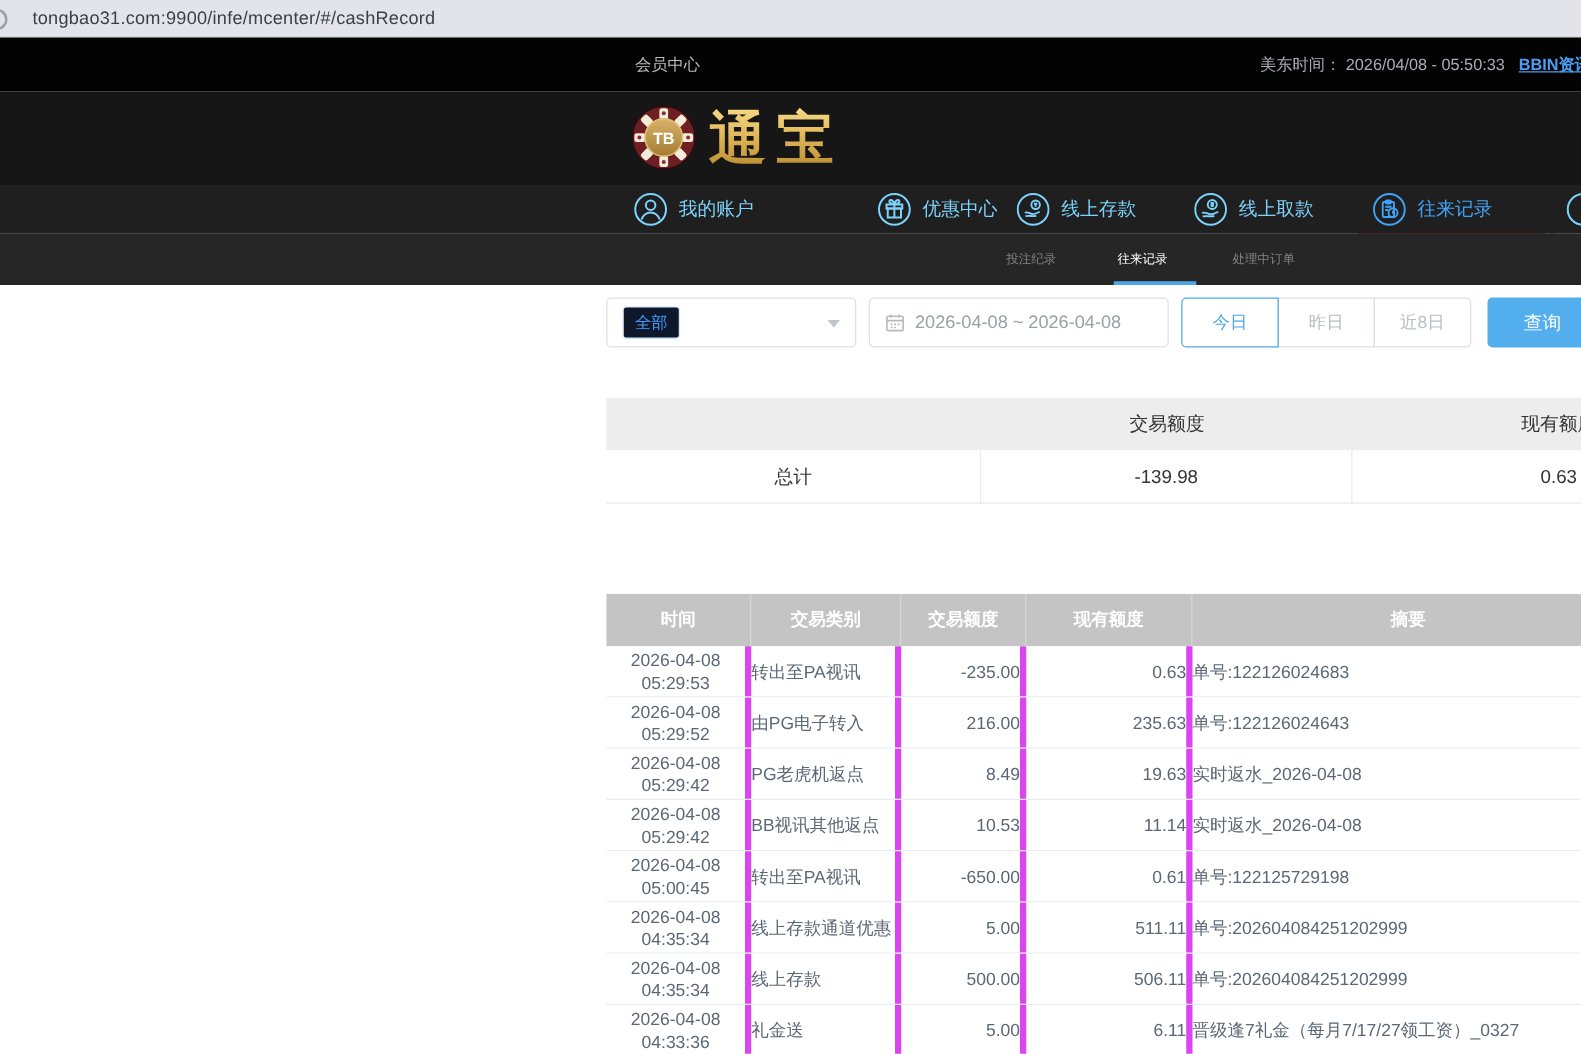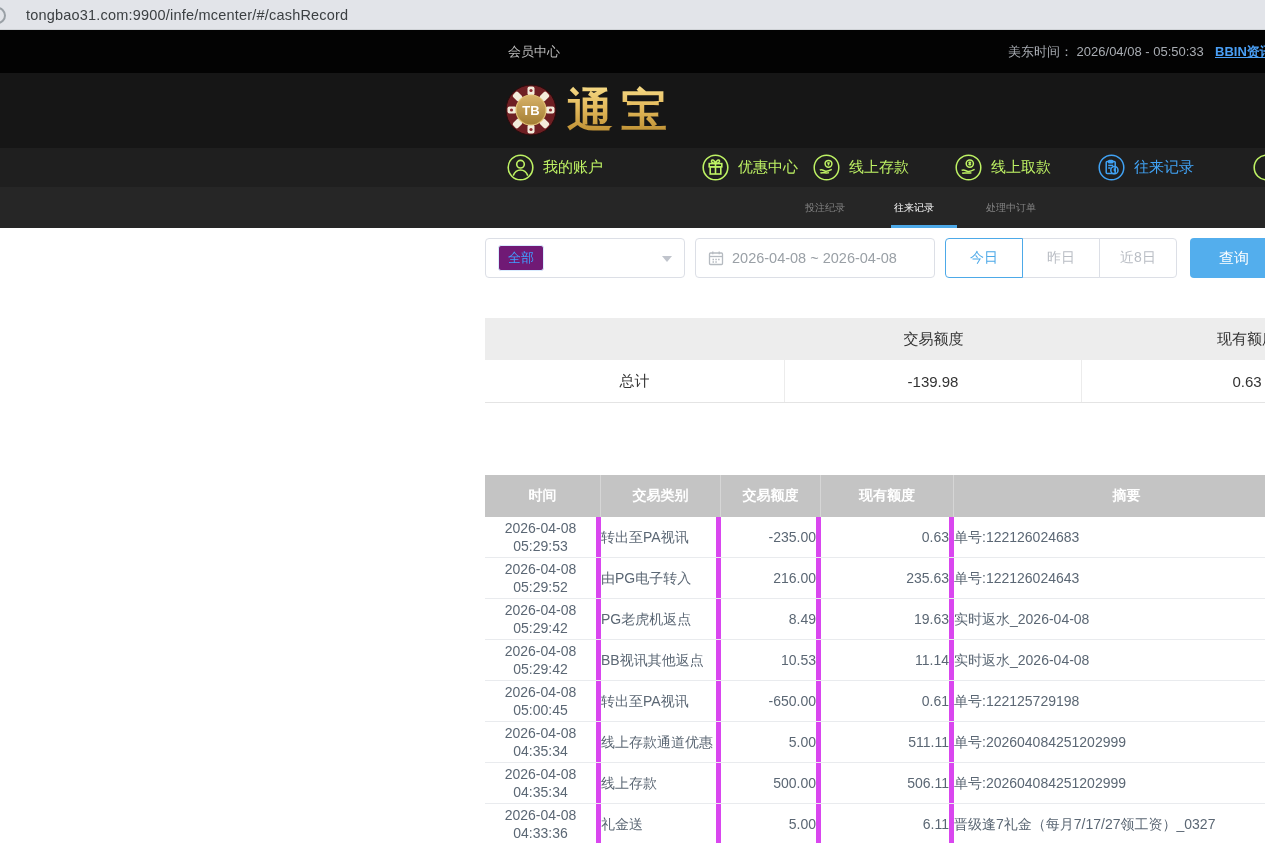--- a/index.html
+++ b/index.html
@@ -46,21 +46,21 @@
     -webkit-background-clip:text; background-clip:text; color:transparent;
   }
   .scribble { position:absolute; left:1078px; top:80px; }
 
   
   .mainnav {
     position:absolute; left:0; top:148px; width:1265px; height:39px; background:#1f1f1f;
   }
   .navitem {
     position:absolute; top:0; height:39px; display:flex; align-items:center; gap:9px;
-    color:#bef264; font-size:15px; cursor:pointer; white-space:nowrap;
+    color:#7dd3fc; font-size:15px; cursor:pointer; white-space:nowrap;
   }
   .navitem.active { color:#41a3f5; }
   .navitem svg { display:block; }
 
   
   .subnav {
     position:absolute; left:0; top:187px; width:1265px; height:41px; background:#262626;
   }
   .subitem {
     position:absolute; top:0; height:41px; line-height:41px;
@@ -74,21 +74,21 @@
   
   .content { position:absolute; left:0; top:228px; width:1265px; height:615px; background:#fff; }
 
   
   .typeselect {
     position:absolute; left:485px; top:10px; width:200px; height:40px;
     border:1px solid #dcdfe6; border-radius:4px; background:#fff;
     display:flex; align-items:center; padding:0 12px; cursor:pointer;
   }
   .tag-all {
-    background:#701a75; border:1px solid #d9ecff; color:#409eff;
+    background:#0f172a; border:1px solid #d9ecff; color:#409eff;
     font-size:13px; padding:3px 9px; border-radius:3px;
   }
   .select-caret {
     position:absolute; right:12px; top:17px; width:0; height:0;
     border-left:5px solid transparent; border-right:5px solid transparent;
     border-top:6px solid #c0c4cc;
   }
   .daterange {
     position:absolute; left:695px; top:10px; width:240px; height:40px;
     border:1px solid #dcdfe6; border-radius:4px; background:#fff;

